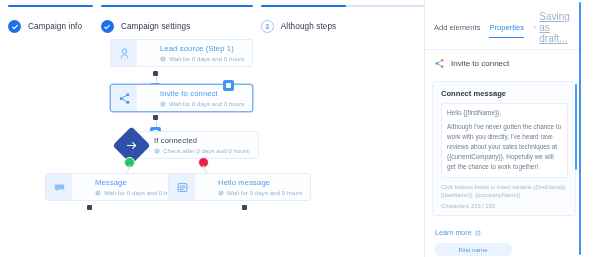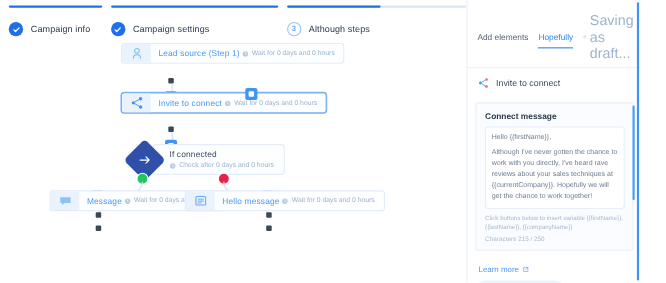--- a/index.html
+++ b/index.html
@@ -35,22 +35,22 @@
 
   
   .canvas { position: relative; width: 424px; height: 212px; }
 
   .node { position: absolute; display: flex; align-items: stretch;
           background: #fdfeff; border: 1px solid #e3ecf7; border-radius: 3px; }
   .node.sel { border-color: #7fb2f3; box-shadow: 0 0 0 0.5px #7fb2f3; }
   .node-ico { width: 26px; background: #eaf3fd; display: flex; align-items: center;
               justify-content: center; border-radius: 2px 0 0 2px; flex: none; }
   .node-ico svg { width: 13px; height: 13px; }
-  .node-body { padding: 4px 8px 4px 7px; display: flex; flex-direction: row;
-               justify-content: center; gap: 2px; }
+  .node-body { padding: 4px 8px 4px 7px; display: flex; flex-direction: column;
+               justify-content: center; gap: 2px; margin-left: 16px; }
   .node-title { font-size: 7.6px; color: #4b9af0; letter-spacing: .15px; white-space: nowrap; }
   .node-sub { display: flex; align-items: center; gap: 3px; }
   .node-sub svg { width: 6px; height: 6px; flex: none; }
   .node-sub span { font-size: 6.2px; color: #9bb2c9; white-space: nowrap; }
 
   
   .cond { position: absolute; display: flex; align-items: center; }
   .diamond { width: 27px; height: 27px; background: #2f4fa8; transform: rotate(45deg);
              border-radius: 4px; display: flex; align-items: center; justify-content: center;
              flex: none; }
@@ -74,22 +74,22 @@
   .vline { position: absolute; width: 1px; background: #cfdcea; }
   .curve { position: absolute; }
   .curve path { fill: none; stroke: #cfdcea; stroke-width: 1; }
 
   
   .right { position: relative; width: 158px; height: 257px; background: #fff;
            border-left: 1px solid #e9eef5; }
   .rtabs { display: flex; align-items: center; gap: 9px; padding: 11px 8px 0 9px; }
   .rtab { font-size: 7.6px; color: #55657a; padding-bottom: 5px; white-space: nowrap; }
   .rtab.active { color: #2f86ef; border-bottom: 1.4px solid #2f86ef; }
-  .saving { display: flex; align-items: center; gap: 3px; font-size: 13px;
-            color: #9db4cc; padding-bottom: 5px; }
+  .saving { display: flex; align-items: center; gap: 3px; font-size: 10px;
+            color: #9db4cc; padding-bottom: 5px; text-decoration: underline; }
   .saving svg { width: 7px; height: 7px; }
   .rdiv { height: 1px; background: #edf1f6; }
 
   .rtitle { display: flex; align-items: center; gap: 6px; padding: 8px 9px 8px 9px; }
   .rtitle svg { width: 11px; height: 11px; }
   .rtitle span { font-size: 8px; color: #3c4a5c; }
 
   .msgcard { margin: 4px 6px 4px 7px; background: #fafcff; border: 1px solid #e9f0f9;
              border-radius: 3px; padding: 7px 7px 6px 8px; position: relative; }
   .msgcard h4 { font-size: 7.6px; color: #2c3a4b; font-weight: 700; margin-bottom: 5px; }
@@ -276,21 +276,21 @@
       <div class="dot-sq" style="left:87px; top:172px;"></div>
       <div class="dot-sq" style="left:242px; top:172px;"></div>
     </div>
   </div>
 
   <div class="right">
     <div class="rscroll"></div>
 
     <div class="rtabs">
       <div class="rtab">Add elements</div>
-      <div class="rtab active">Hopefully</div>
+      <div class="rtab active">Properties</div>
       <div class="saving">
         <svg viewBox="0 0 12 12">
             <path d="M9.5 5.2A3.8 3.8 0 1 0 9 8.2" fill="none" stroke="#9db4cc" stroke-width="1.2" stroke-linecap="round"></path>
             <path d="M9.8 2.2v3h-3" fill="none" stroke="#9db4cc" stroke-width="1.2" stroke-linecap="round" stroke-linejoin="round"></path>
           </svg>
         <span>Saving as draft...</span>
       </div>
     </div>
     <div class="rdiv"></div>
 

